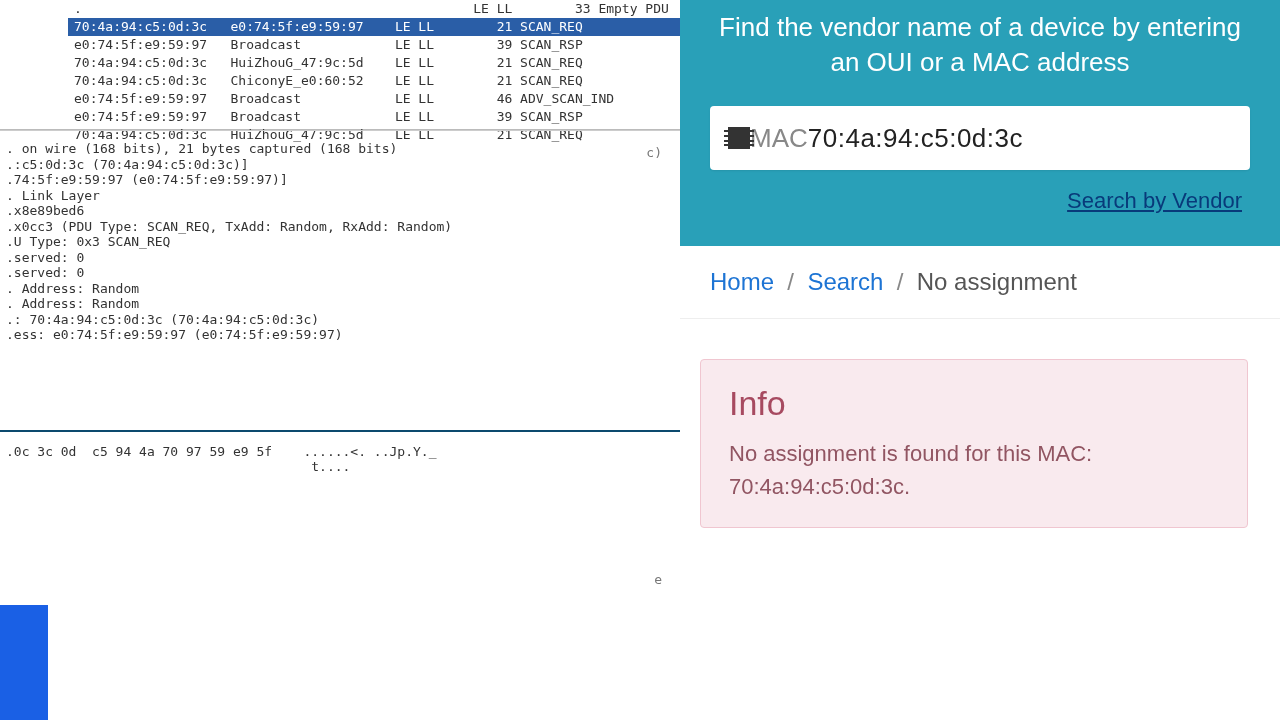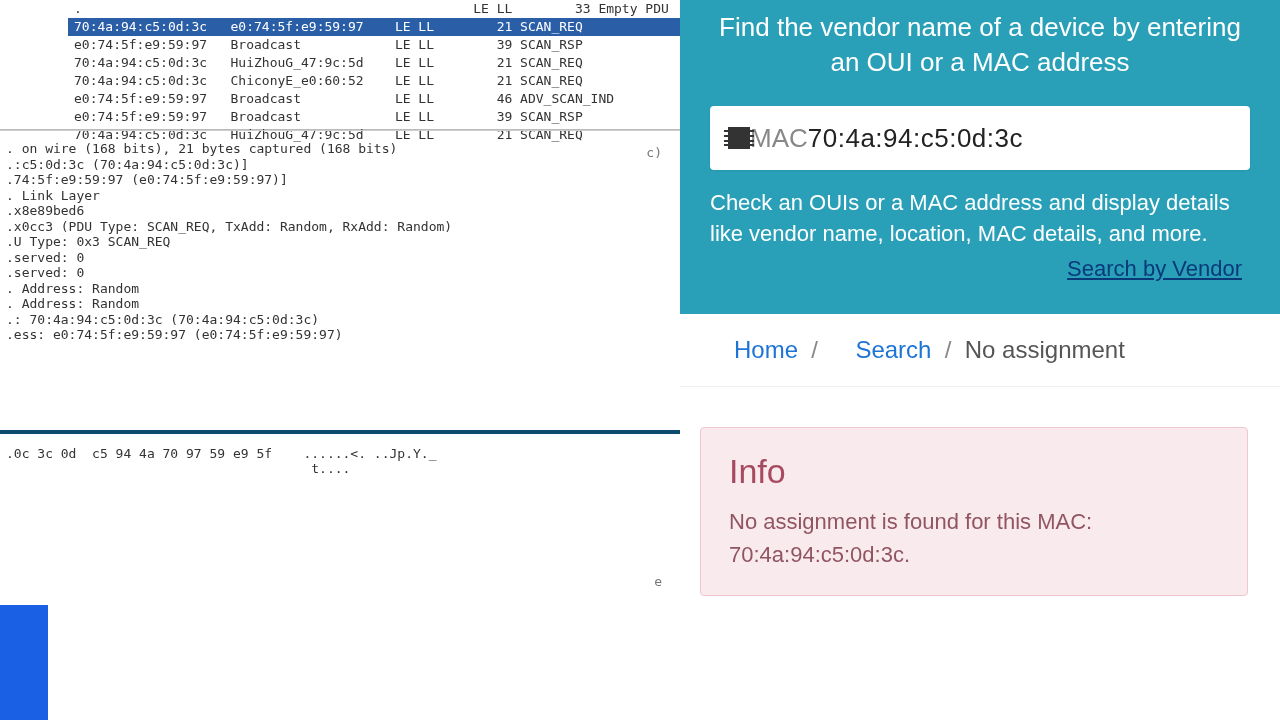--- a/index.html
+++ b/index.html
@@ -7,42 +7,42 @@
   .root { display:flex; width:1280px; height:720px; }
   .left { width:680px; height:720px; display:flex; flex-direction:column; background:#fff; position:relative; }
   .right { width:600px; height:720px; background:#fff; overflow:hidden; position:relative; }
 
   
   .packet-list { border-bottom:1px solid #bbb; background:#fff; }
   .prow { font-family: "Menlo","Consolas",monospace; font-size:13px; line-height:18px; padding:0 6px; color:#333; white-space:pre; }
   .prow.selected { background:#2a5ea7; color:#fff; }
   .detail { flex:1 1 auto; padding:10px 6px 6px 6px; border-top:1px solid #ccc; }
   .dline { font-family:"Menlo","Consolas",monospace; font-size:13px; line-height:15.5px; color:#333; white-space:pre; }
-  .hexpane { border-top:4px solid #0c4a6e; padding:12px 6px 6px 6px; height:290px; background:#fff; }
+  .hexpane { border-top:2px solid #0c4a6e; padding:12px 6px 6px 6px; height:290px; background:#fff; }
   .hline { font-family:"Menlo","Consolas",monospace; font-size:13px; color:#333; white-space:pre; }
   .topdark { width:68px; height:130px; background:#3a2e3a; position:absolute; left:0; top:0; }
   .left .packet-list { padding-left:68px; }
   .left-scroll { position:absolute; right:0; top:0; width:16px; height:130px; background:#f0f0f0; }
   .left-scroll .thumb { width:10px; margin:2px auto; height:18px; background:#c8c8c8; border-radius:3px; }
   .bottom-left-bar { position:absolute; left:0; bottom:-1px; width:48px; height:130px; background:#1a60e5; }
 
   
   .hero { background:#29a0b8; color:#fff; padding:10px 30px 32px 30px; }
   .hero-title { font-size:26px; text-align:center; line-height:1.35; margin-bottom:26px; font-weight:400; }
   .searchbar { background:#fff; border-radius:4px; display:flex; align-items:center; height:64px; padding:0 18px; margin:0 0 18px 0; box-shadow:0 1px 2px rgba(0,0,0,0.08); }
   .chip-icon { width:22px; height:22px; background:#333; position:relative; }
   .chip-icon:before, .chip-icon:after { content:""; position:absolute; background:#333; }
   .chip-icon:before { left:-4px; top:3px; width:30px; height:2px; box-shadow:0 5px 0 #333,0 10px 0 #333,0 14px 0 #333; }
   .mac-label { color:#888; font-size:26px; }
   .mac-value { color:#222; font-size:26px; font-weight:400; letter-spacing:0.5px; }
   .hero-sub { font-size:22px; line-height:1.4; }
   .vendor-link { color:#083a7a; text-decoration:underline; font-size:22px; display:block; text-align:right; margin-top:6px; padding-right:8px; }
 
   .breadcrumb { background:#fff; padding:22px 30px; font-size:24px; color:#888; border-bottom:1px solid #eee; }
-  .breadcrumb a { color:#1d74d4; text-decoration:none;margin-left:24px; }
+  .breadcrumb a { color:#1d74d4; text-decoration:none; }
   .breadcrumb .cur { color:#555; }
 
   .info-card { margin:40px 32px 0 20px; background:#f9eaee; border:1px solid #f0c6d0; border-radius:4px; padding:24px 28px; }
   .info-title { color:#a74a60; font-size:34px; font-weight:400; margin-bottom:14px; }
   .info-body { color:#915562; font-size:22px; line-height:1.5; }
 </style>
 </head>
 <body>
 
 <div class="root">
@@ -93,21 +93,20 @@
   </div>
 
   <div class="right">
     <div class="hero">
       <div class="hero-title">Find the vendor name of a device by entering an OUI or a MAC address</div>
       <div class="searchbar">
         <span class="chip-icon"></span>
         <span class="mac-label">MAC</span>
         <span class="mac-value">70:4a:94:c5:0d:3c</span>
       </div>
-      <div class="hero-sub">Check an OUIs or a MAC address and display details like vendor name, location, MAC details, and more.</div>
       <a href="#" class="vendor-link">Search by Vendor</a>
     </div>
 
     <div class="breadcrumb">
       <a href="#">Home</a>
       <span> &nbsp;/&nbsp; </span>
       <a href="#">Search</a>
       <span> &nbsp;/&nbsp; </span>
       <span class="cur">No assignment</span>
     </div>

